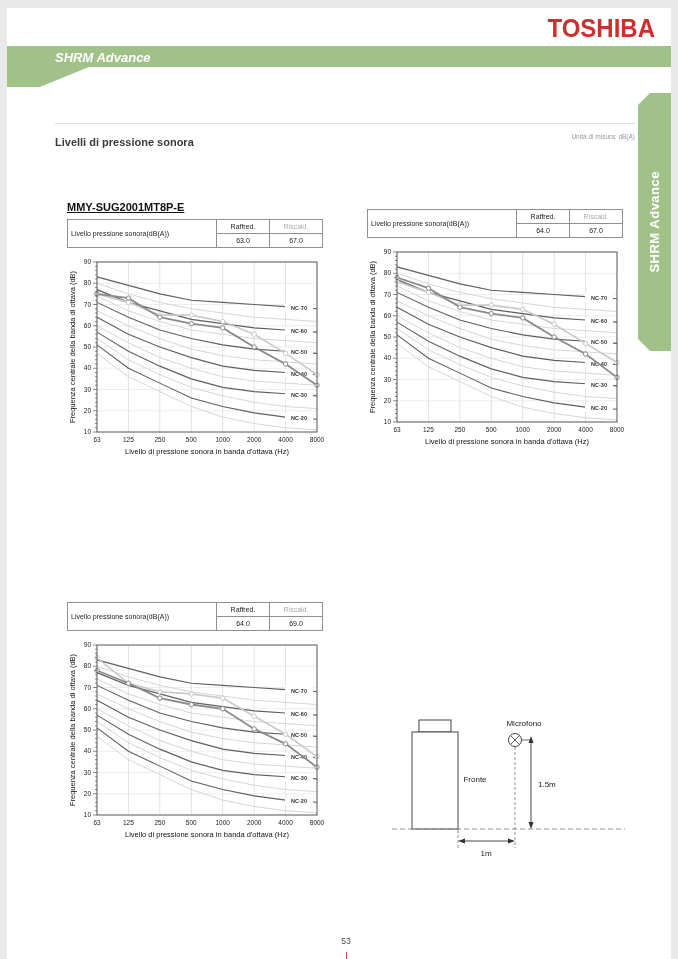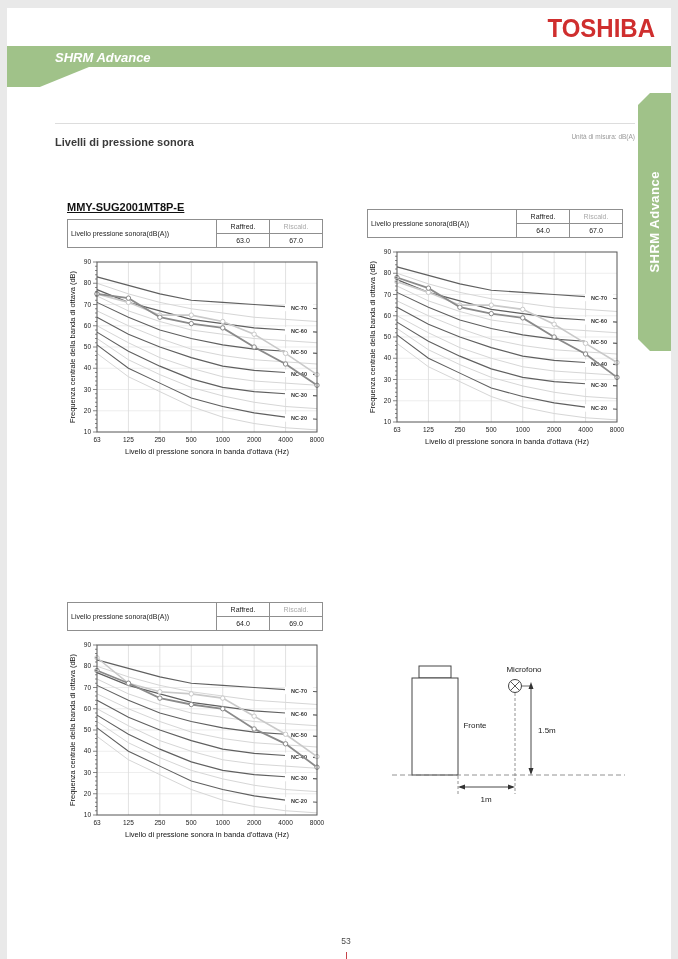--- a/index.html
+++ b/index.html
@@ -33,21 +33,21 @@
   .model-title{height:10px;font-size:11px;font-weight:bold;color:#111111;text-decoration:underline;}
   table.spl{border-collapse:collapse;margin-top:8px;}
   table.spl td{border:1px solid #8f8f8f;font-size:7px;color:#222222;height:13px;padding:0;text-align:center;}
   table.spl td.lbl{width:145px;text-align:left;padding-left:3px;}
   table.spl td.col{width:52px;}
   table.spl td.gray{color:#aaaaaa;}
   svg.nc-chart{display:block;margin-top:6px;}
   svg text{font-family:"Liberation Sans",sans-serif;}
 
   
-  .diagram{position:absolute;left:385px;top:640px;width:235px;height:160px;}
+  .diagram{position:absolute;left:385px;top:694px;width:235px;height:160px;}
   .dshape{fill:#ffffff;stroke:#444444;stroke-width:1;}
 
   
   .footer{position:absolute;top:928px;left:0;width:678px;display:flex;justify-content:center;
         align-items:center;gap:6px;font-size:8.5px;color:#4a4a4a;flex-direction:column;}
   .footer-divider{width:1px;height:9px;background:#c7434a;}
   .footer-brand{letter-spacing:1px;}
 </style>
 </head>
 <body>

